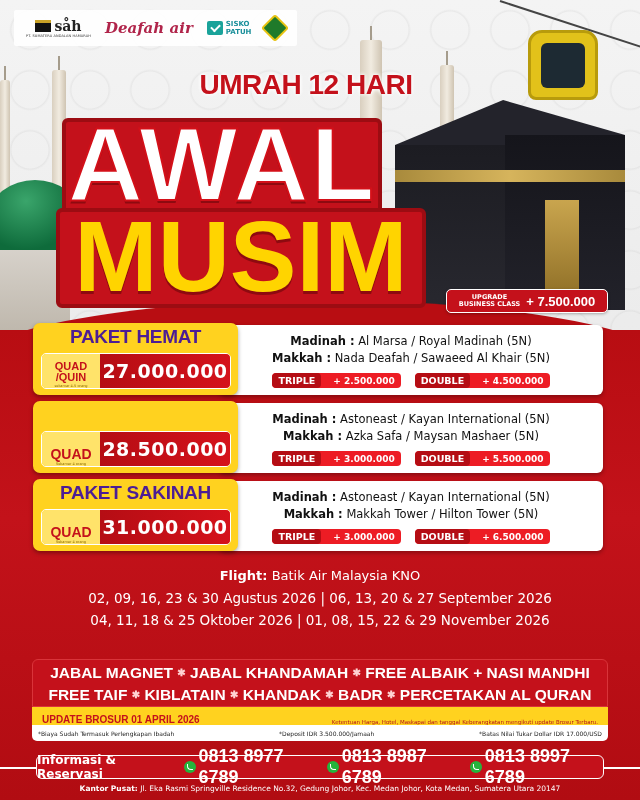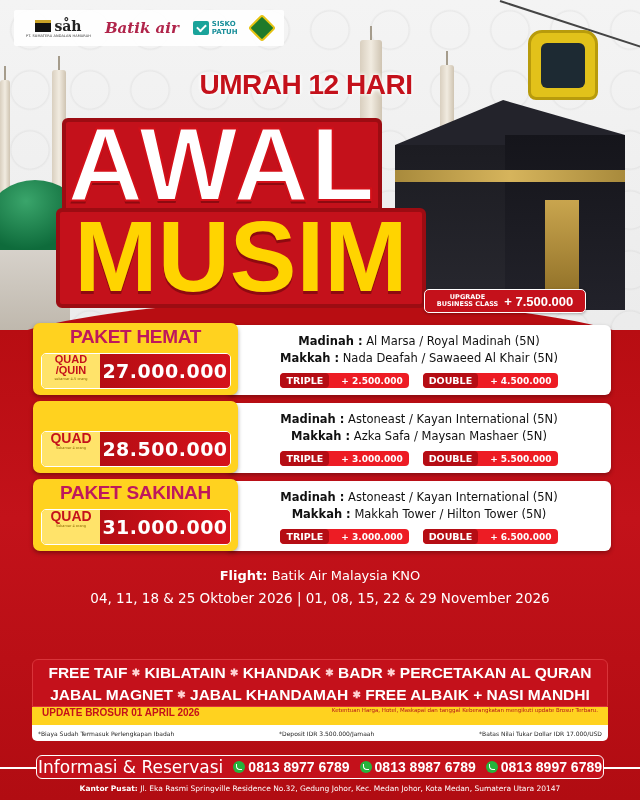--- a/index.html
+++ b/index.html
@@ -59,67 +59,67 @@
   .awal-box { position: absolute; left: 62px; top: 118px; width: 320px; height: 96px; background: #c4111b; border: 4px solid #9c0c12; border-radius: 6px; }
   .awal { position: absolute; left: 62px; top: 112px; width: 320px; text-align: center;
     font-family: "Liberation Sans", sans-serif; font-weight: 900; font-size: 104px; color: #fff; letter-spacing: 2px; line-height: 104px;
     -webkit-text-stroke: 2px #d31019; text-shadow: 0 3px 0 #8e0a10; }
   .musim-box { position: absolute; left: 56px; top: 208px; width: 370px; height: 100px; background: #c4111b; border: 4px solid #9c0c12; border-radius: 6px; }
   .musim { position: absolute; left: 56px; top: 204px; width: 370px; text-align: center;
     font-family: "Liberation Sans", sans-serif; font-weight: 900; font-size: 100px; color: #ffd400; letter-spacing: 0px; line-height: 104px;
     text-shadow: 0 3px 0 #8e0a10; }
 
   
-  .upgrade { position: absolute; left: 424px; top: 289px; width: 162px; height: 24px; background: #c4111b; border: 1.5px solid #fff; border-radius: 5px;
+  .upgrade { position: absolute; left: 446px; top: 289px; width: 162px; height: 24px; background: #c4111b; border: 1.5px solid #fff; border-radius: 5px;
     display: flex; align-items: center; justify-content: center; gap: 6px; box-shadow: 0 1px 3px rgba(0,0,0,0.3); }
   .upgrade .lbl { font-size: 6.5px; font-weight: bold; color: #fff; text-align: center; line-height: 7px; }
   .upgrade .amt { font-size: 13px; font-weight: bold; color: #fff; font-family: "Liberation Sans", sans-serif; }
 
   
   .pkg { position: absolute; left: 33px; width: 574px; height: 72px; }
   .pkg .left { position: absolute; left: 0; top: 0; width: 205px; height: 72px; background: #ffd21f; border-radius: 7px; box-shadow: 0 2px 4px rgba(0,0,0,0.35); z-index: 2; }
-  .pkg .title { position: absolute; left: 0; top: 3px; width: 205px; text-align: center; font-family: "Liberation Sans", sans-serif; font-weight: bold; font-size: 19px; color: #be185d; letter-spacing: -0.3px; }
+  .pkg .title { position: absolute; left: 0; top: 3px; width: 205px; text-align: center; font-family: "Liberation Sans", sans-serif; font-weight: bold; font-size: 19px; color: #4c1d95; letter-spacing: -0.3px; }
   .pkg .price-box { position: absolute; left: 8px; top: 30px; width: 190px; height: 36px; border: 1.5px solid #fff; border-radius: 5px; overflow: hidden; display: flex; }
-  .pkg .room { width: 58px; background: #ffe36a; display: flex; flex-direction: column; align-items: center; justify-content: flex-start; }
+  .pkg .room { width: 58px; background: #ffe36a; display: flex; flex-direction: column; align-items: center; justify-content: flex-end; }
   .pkg .room .type { font-family: "Liberation Sans", sans-serif; font-weight: bold; font-size: 14px; color: #c4111b; line-height: 13px; text-align: center; }
   .pkg .room .type.two { font-size: 11px; line-height: 11px; }
   .pkg .room .cap { font-size: 3.5px; color: #8a6a00; margin-top: 1px; }
   .pkg .price { flex: 1; background: linear-gradient(90deg, #b50d14, #d5121b); color: #fff; font-family: "DejaVu Sans", sans-serif; font-weight: bold; font-size: 19px; display: flex; align-items: center; justify-content: center; letter-spacing: 0.5px; }
-  .pkg .right { position: absolute; left: 194px; top: 2px; width: 384px; height: 70px; background: #fff; border-radius: 6px; box-shadow: 0 2px 4px rgba(0,0,0,0.3); }
+  .pkg .right { position: absolute; left: 186px; top: 2px; width: 384px; height: 70px; background: #fff; border-radius: 6px; box-shadow: 0 2px 4px rgba(0,0,0,0.3); }
   .pkg .hotel { position: absolute; left: 0; width: 384px; text-align: center; font-size: 11.5px; color: #111; white-space: nowrap; }
   .pkg .hotel b { font-weight: bold; }
   .pkg .h1 { top: 9px; }
   .pkg .h2 { top: 26px; }
   .pkg .chips { position: absolute; left: 0; top: 48px; width: 384px; display: flex; justify-content: center; gap: 14px; }
   .chip { display: flex; height: 15px; border-radius: 4px; overflow: hidden; background: #ed1c24; gap: 8px; }
   .chip .k { background: #b50d14; color: #fff; font-weight: bold; font-size: 9.5px; padding: 0 6px; display: flex; align-items: center; border-radius: 4px; }
   .chip .v { color: #fff; font-size: 9px; padding: 0 6px 0 4px; display: flex; align-items: center; font-weight: bold; }
 
   
   .flight { position: absolute; left: 0; top: 565px; width: 640px; text-align: center; color: #fff; font-size: 13px; line-height: 22px; }
   .flight b { font-weight: bold; }
   .flight .line { white-space: nowrap; font-size: 13.5px; }
   .flight .line.first { font-size: 13px; }
 
   
   .tours { position: absolute; left: 32px; top: 659px; width: 576px; height: 48px; background: #c4111b; border-radius: 6px 6px 0 0; border: 1px solid #d9343a;
     color: #fff; text-align: center; font-family: "Liberation Sans", sans-serif; font-weight: bold; font-size: 15.5px; line-height: 22px; padding-top: 2px; white-space: nowrap; }
   .tours .star { font-size: 10px; vertical-align: 2px; color: #ffd2d2; }
-  .update { position: absolute; left: 32px; top: 707px; width: 576px; height: 18px; background: #ffd21f; display: flex; align-items: flex-start; justify-content: space-between; padding: 0 10px; }
+  .update { position: absolute; left: 32px; top: 707px; width: 576px; height: 18px; background: #ffd21f; display: flex; align-items: flex-end; justify-content: space-between; padding: 0 10px; }
   .update .u1 { font-family: "Liberation Sans", sans-serif; font-weight: bold; font-size: 10px; color: #c4111b; }
   .update .u2 { font-size: 5.5px; color: #b3141b; }
   .notes { position: absolute; left: 32px; top: 725px; width: 576px; height: 16px; background: #fff; border-radius: 0 0 5px 5px; display: flex; align-items: center; justify-content: space-between; padding: 0 6px; }
   .notes span { font-size: 6px; color: #222; }
 
   
   .contact-line { position: absolute; left: 0; top: 767px; width: 640px; height: 1.5px; background: #fff; }
   .contact { position: absolute; left: 36px; top: 755px; width: 568px; height: 24px; background: #c4111b; border: 1.5px solid #fff; border-radius: 6px;
     display: flex; align-items: center; justify-content: center; gap: 10px; }
-  .contact .info { color: #fff; font-weight: normal; font-size: 17px; text-align: center; }
-  .phone { display: flex; align-items: center; gap: 3px; color: #fff; font-weight: bold; font-size: 14px; font-family: "Liberation Sans", sans-serif; }
+  .contact .info { color: #fff; font-weight: bold; font-size: 12px; }
+  .phone { display: flex; align-items: center; gap: 3px; color: #fff; font-weight: bold; font-size: 18px; font-family: "Liberation Sans", sans-serif; }
   .wa-icon { width: 12px; height: 12px; border-radius: 50%; background: #25b33c; position: relative; flex-shrink: 0; }
   .wa-icon::after { content: ""; position: absolute; left: 3px; top: 3px; width: 5px; height: 5px; border-left: 1.5px solid #fff; border-bottom: 1.5px solid #fff; border-radius: 0 0 0 4px; }
   .address { position: absolute; left: 0; top: 784px; width: 640px; text-align: center; color: #fff; font-size: 7.5px; white-space: nowrap; }
   .address b { font-weight: bold; }
 </style>
 </head>
 <body>
 
 <div class="poster">
   <div class="pattern"></div>
@@ -146,21 +146,21 @@
   <div class="red-bg"></div>
 
   <div class="logos">
     <div class="logo-sah">
       <div class="row">
         <span class="kaaba-icon"></span>
         <span class="name">såh</span>
       </div>
       <span class="sub">PT. SUMATERA ANDALAN HAMARAH</span>
     </div>
-    <span class="logo-batik">Batik air</span>
+    <span class="logo-batik">Deafah air</span>
     <div class="logo-sisko">
       <span class="sisko-icon"></span>
       <div class="txt">
         <div>SISKO</div>
         <div>PATUH</div>
       </div>
     </div>
     <span class="kemenag-icon"></span>
   </div>
 
@@ -254,35 +254,36 @@
           <span class="type">QUAD</span>
           <span class="cap">Sekamar 4 orang</span>
         </div>
         <div class="price">31.000.000</div>
       </div>
     </div>
   </div>
 
   <div class="flight">
     <div class="line first"><b>Flight:</b> <span>Batik Air Malaysia KNO</span></div>
+    <div class="line">02, 09, 16, 23 &amp; 30 Agustus 2026 | 06, 13, 20 &amp; 27 September 2026</div>
     <div class="line">04, 11, 18 &amp; 25 Oktober 2026 | 01, 08, 15, 22 &amp; 29 November 2026</div>
   </div>
 
   <div class="tours">
+    <div>
+      <span>JABAL MAGNET</span> <span class="star">✱</span>
+      <span>JABAL KHANDAMAH</span> <span class="star">✱</span>
+      <span>FREE ALBAIK + NASI MANDHI</span>
+    </div>
     <div>
       <span>FREE TAIF</span> <span class="star">✱</span>
       <span>KIBLATAIN</span> <span class="star">✱</span>
       <span>KHANDAK</span> <span class="star">✱</span>
       <span>BADR</span> <span class="star">✱</span>
       <span>PERCETAKAN AL QURAN</span>
-    </div>
-    <div>
-      <span>JABAL MAGNET</span> <span class="star">✱</span>
-      <span>JABAL KHANDAMAH</span> <span class="star">✱</span>
-      <span>FREE ALBAIK + NASI MANDHI</span>
     </div>
   </div>
   <div class="update">
     <span class="u1">UPDATE BROSUR 01 APRIL 2026</span>
     <span class="u2">Ketentuan Harga, Hotel, Maskapai dan tanggal Keberangkatan mengikuti update Brosur Terbaru.</span>
   </div>
   <div class="notes">
     <span>*Biaya Sudah Termasuk Perlengkapan Ibadah</span>
     <span>*Deposit IDR 3.500.000/Jamaah</span>
     <span>*Batas Nilai Tukar Dollar IDR 17.000/USD</span>

